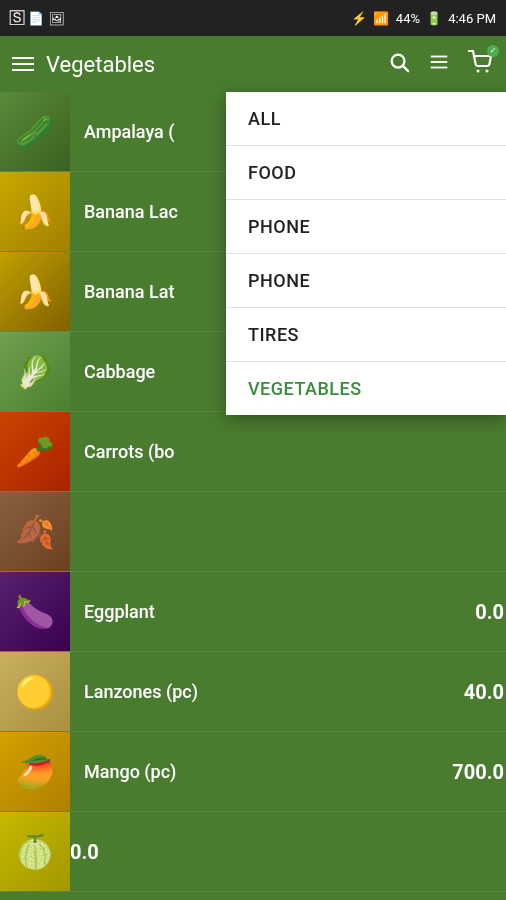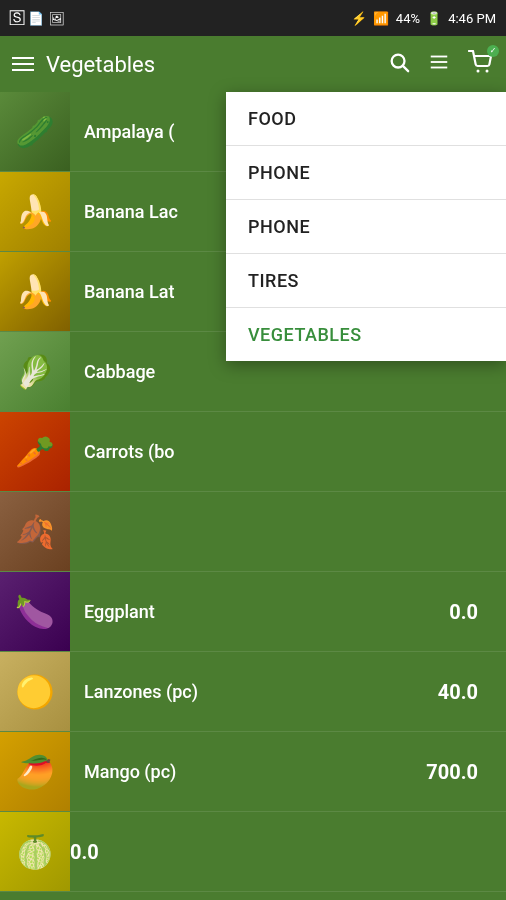--- a/index.html
+++ b/index.html
@@ -108,21 +108,21 @@
       flex: 1;
       color: white;
       font-size: 18px;
       font-weight: 500;
       padding-left: 14px;
     }
     .item-value {
       color: white;
       font-size: 20px;
       font-weight: 700;
-      padding-right: 28px;
+      padding-right: 2px;
     }
 
     
     .img-ampalaya { background: linear-gradient(135deg, #5a8a3a, #3a6020); }
     .img-banana-lac { background: linear-gradient(135deg, #c8a800, #a08000); }
     .img-banana-lat { background: linear-gradient(135deg, #c0a000, #806000); }
     .img-cabbage { background: linear-gradient(135deg, #70a050, #4a8030); }
     .img-carrots { background: linear-gradient(135deg, #cc4400, #aa2200); }
     .img-chico { background: linear-gradient(135deg, #8a6040, #6a4020); }
     .img-eggplant { background: linear-gradient(135deg, #5a2070, #3a0050); }
@@ -290,18 +290,19 @@
   </div>
     <div class="list-item">
     <div class="item-image img-papaya">
       <span class="food-emoji">🍈</span>
     </div>
     <span class="item-value">0.0</span>
   </div>
   </div>
 
 <div class="dropdown-overlay" id="dropdown">
+<div class="dropdown-item">ALL</div>
     <div class="dropdown-item">FOOD</div>
     <div class="dropdown-item">PHONE</div>
     <div class="dropdown-item">PHONE</div>
     <div class="dropdown-item">TIRES</div>
     <div class="dropdown-item active">VEGETABLES</div>
   </div>
 
 </body></html>

